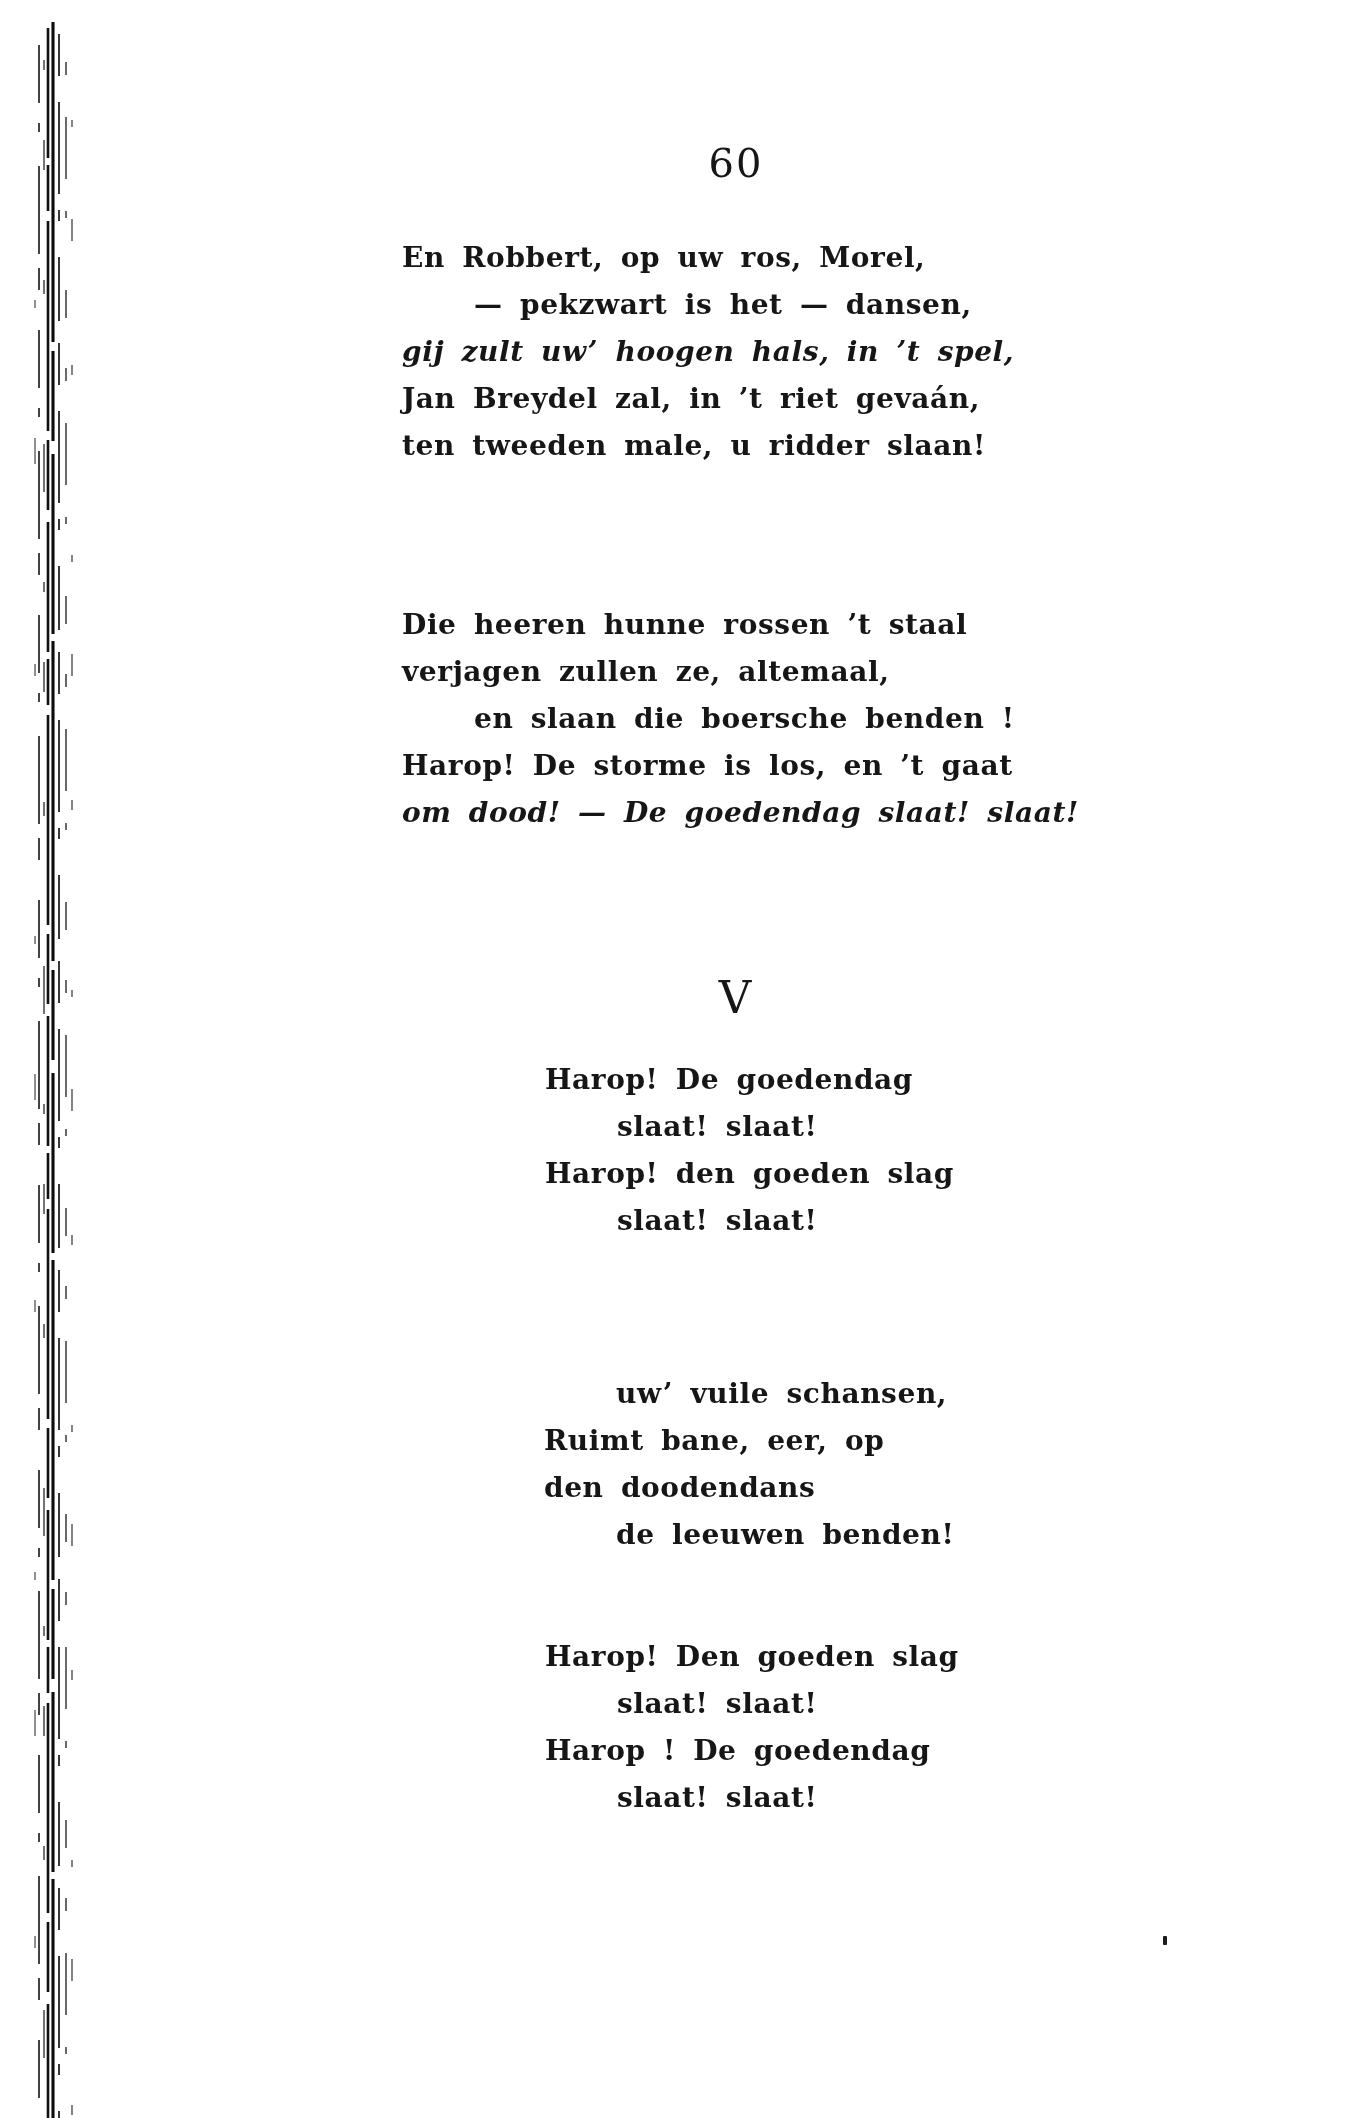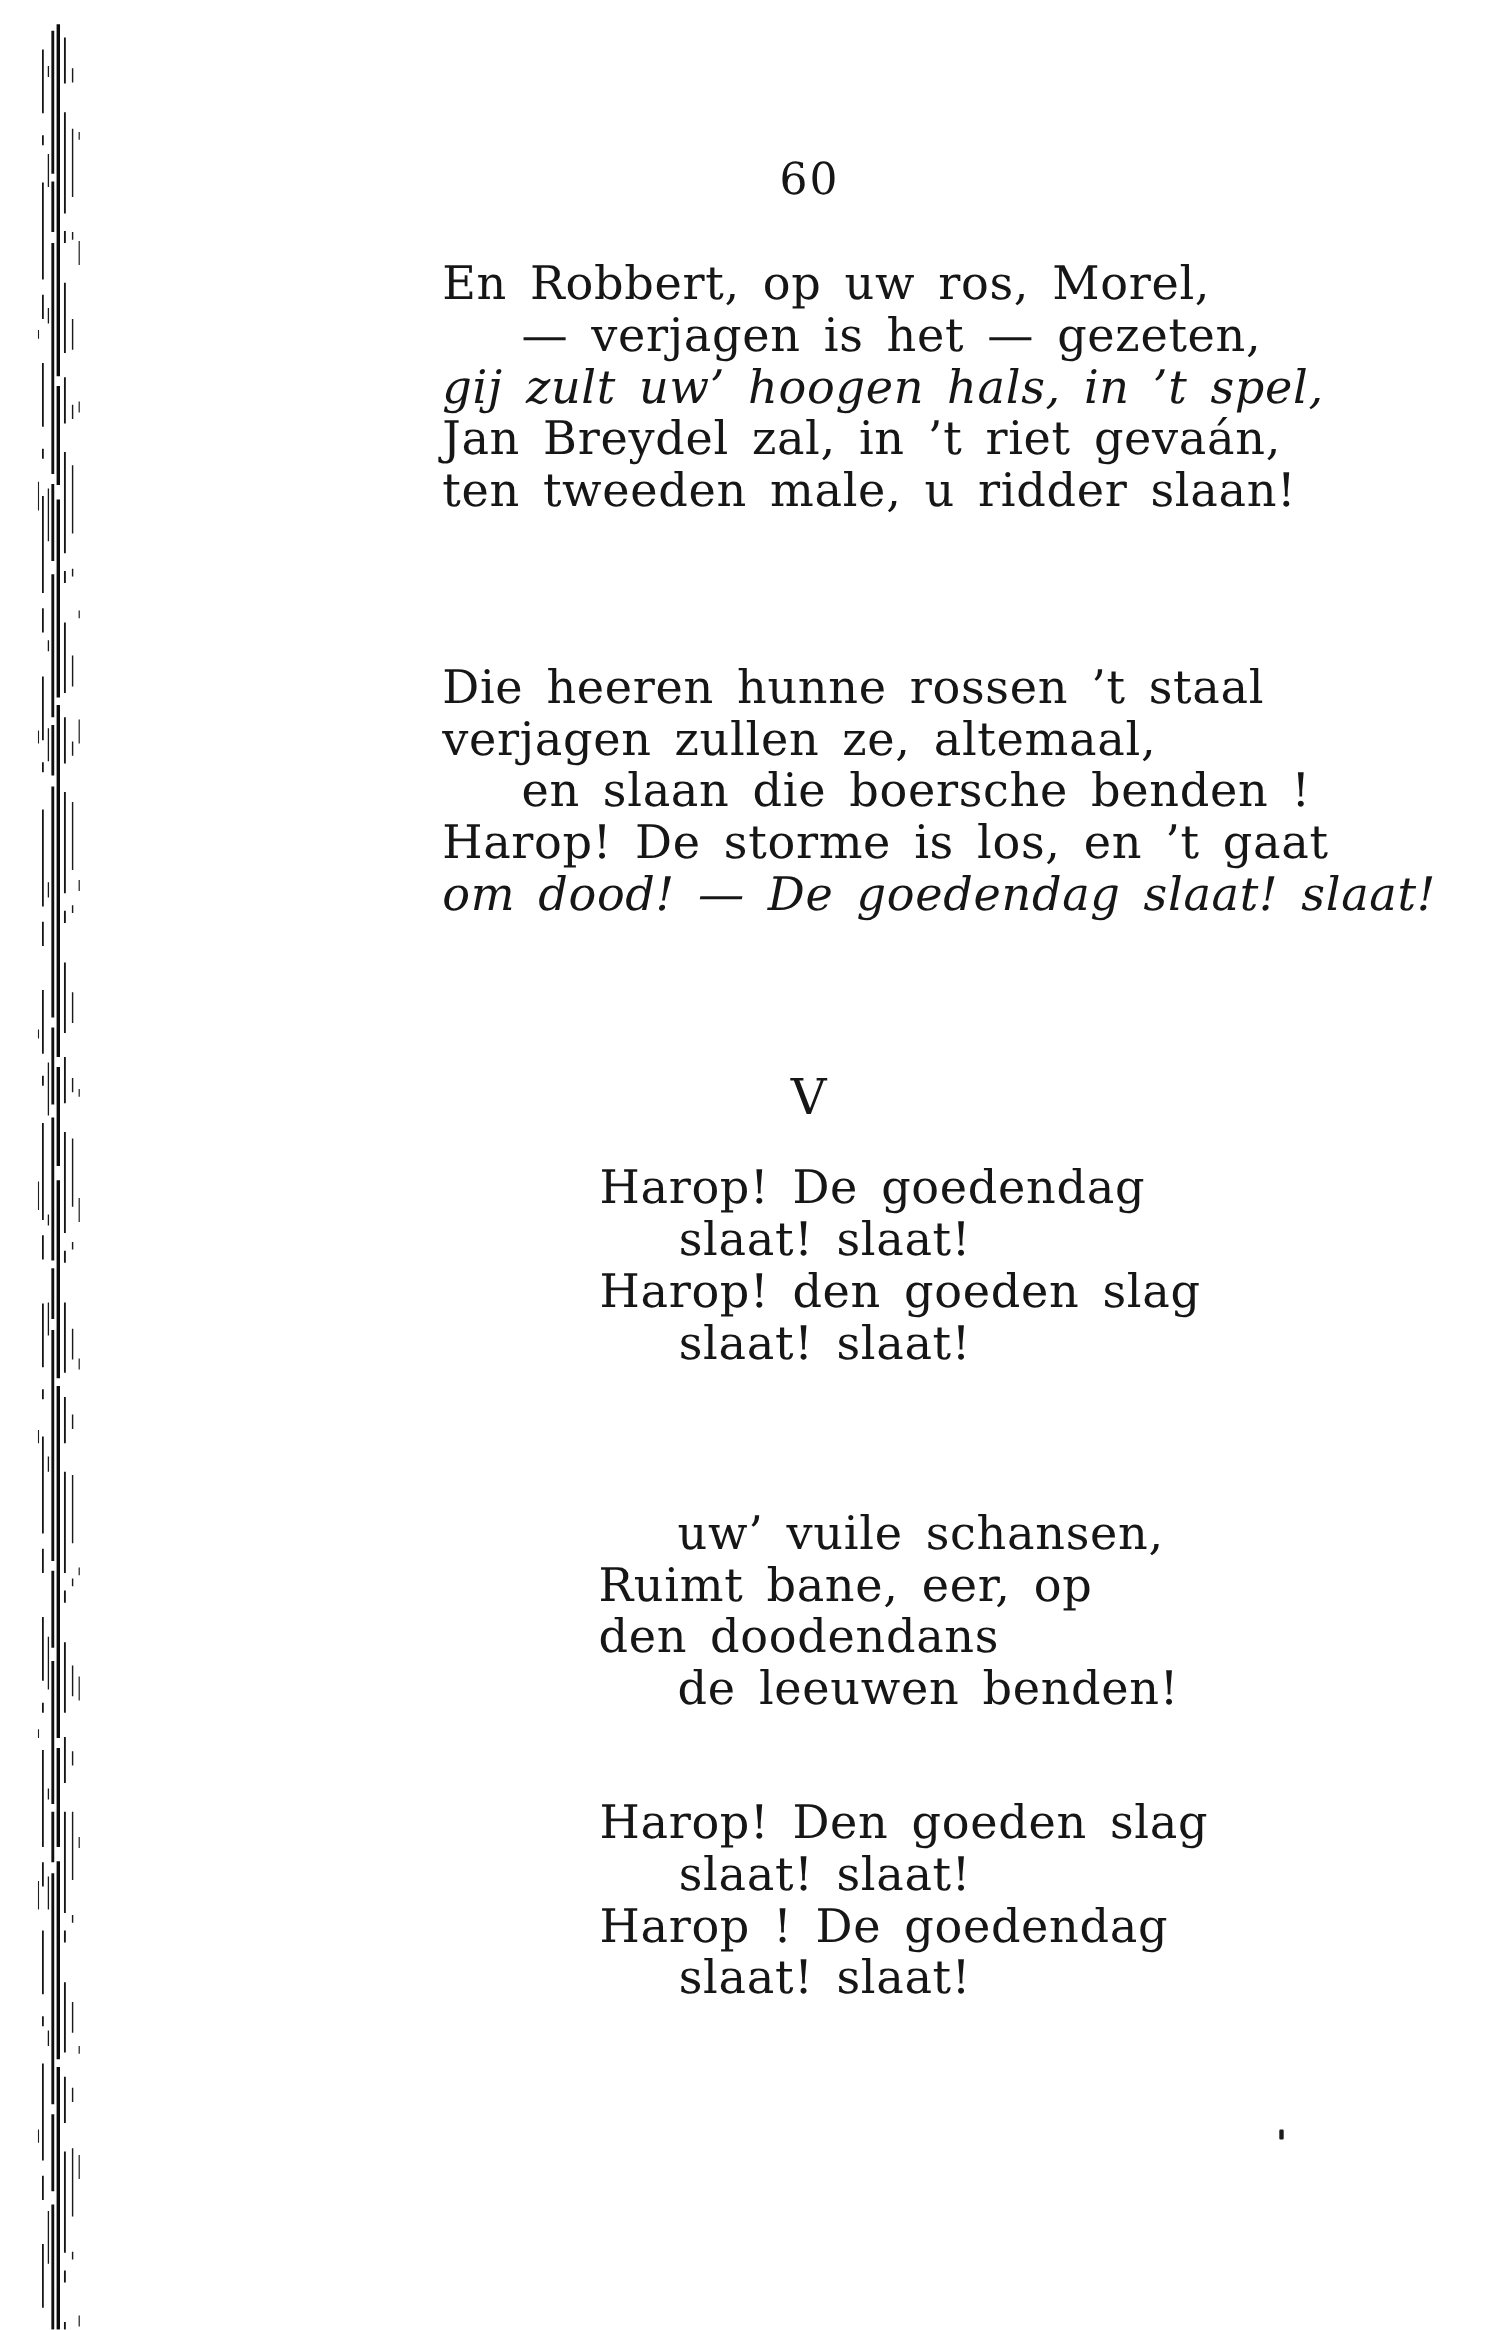--- a/index.html
+++ b/index.html
@@ -22,24 +22,25 @@
   .page-number {
     position:absolute;
     top:140px; left:736px;
     transform:translateX(-50%);
     font-size:40px;
     letter-spacing:2px;
   }
   .stanza { position:absolute; }
   .line {
     white-space:pre;
-    font-size:42px;
+    font-size:28px;
     line-height:47px;
     word-spacing:7px;
     letter-spacing:0.6px;
+    font-weight:bold;
   }
   .indent { margin-left:72px; }
   .italic { font-style:italic;text-align:center; }
   .s1 { left:402px; top:234px; }
   .s2 { left:402px; top:601px; }
   .section-heading {
     position:absolute;
     top:971px; left:735px;
     transform:translateX(-50%);
     font-size:45px;
@@ -68,21 +69,21 @@
     <line x1="66" y1="62" x2="66" y2="2118" stroke="#1a1a1a" stroke-width="1.3" stroke-dasharray="13 42 62 32 7 72 28 50"></line>
     <line x1="72" y1="120" x2="72" y2="2118" stroke="#1f1f1f" stroke-width="1.1" stroke-dasharray="7 92 22 124 10 180"></line>
     <line x1="44" y1="60" x2="44" y2="2118" stroke="#181818" stroke-width="1.2" stroke-dasharray="10 70 30 110 14 150 48 90"></line>
     <line x1="35" y1="300" x2="35" y2="2050" stroke="#202020" stroke-width="1.0" stroke-dasharray="8 130 26 200 12 260"></line>
   </svg>
 
   <div class="page-number">60</div>
 
   <div class="stanza s1">
     <div class="line">En Robbert, op uw ros, Morel,</div>
-    <div class="line indent">— verjagen is het — gezeten,</div>
+    <div class="line indent">— pekzwart is het — dansen,</div>
     <div class="line italic">gij zult uw’ hoogen hals, in ’t spel,</div>
     <div class="line">Jan Breydel zal, in ’t riet gevaán,</div>
     <div class="line">ten tweeden male, u ridder slaan!</div>
   </div>
 
   <div class="stanza s2">
     <div class="line">Die heeren hunne rossen ’t staal</div>
     <div class="line">verjagen zullen ze, altemaal,</div>
     <div class="line indent">en slaan die boersche benden !</div>
     <div class="line">Harop! De storme is los, en ’t gaat</div>

